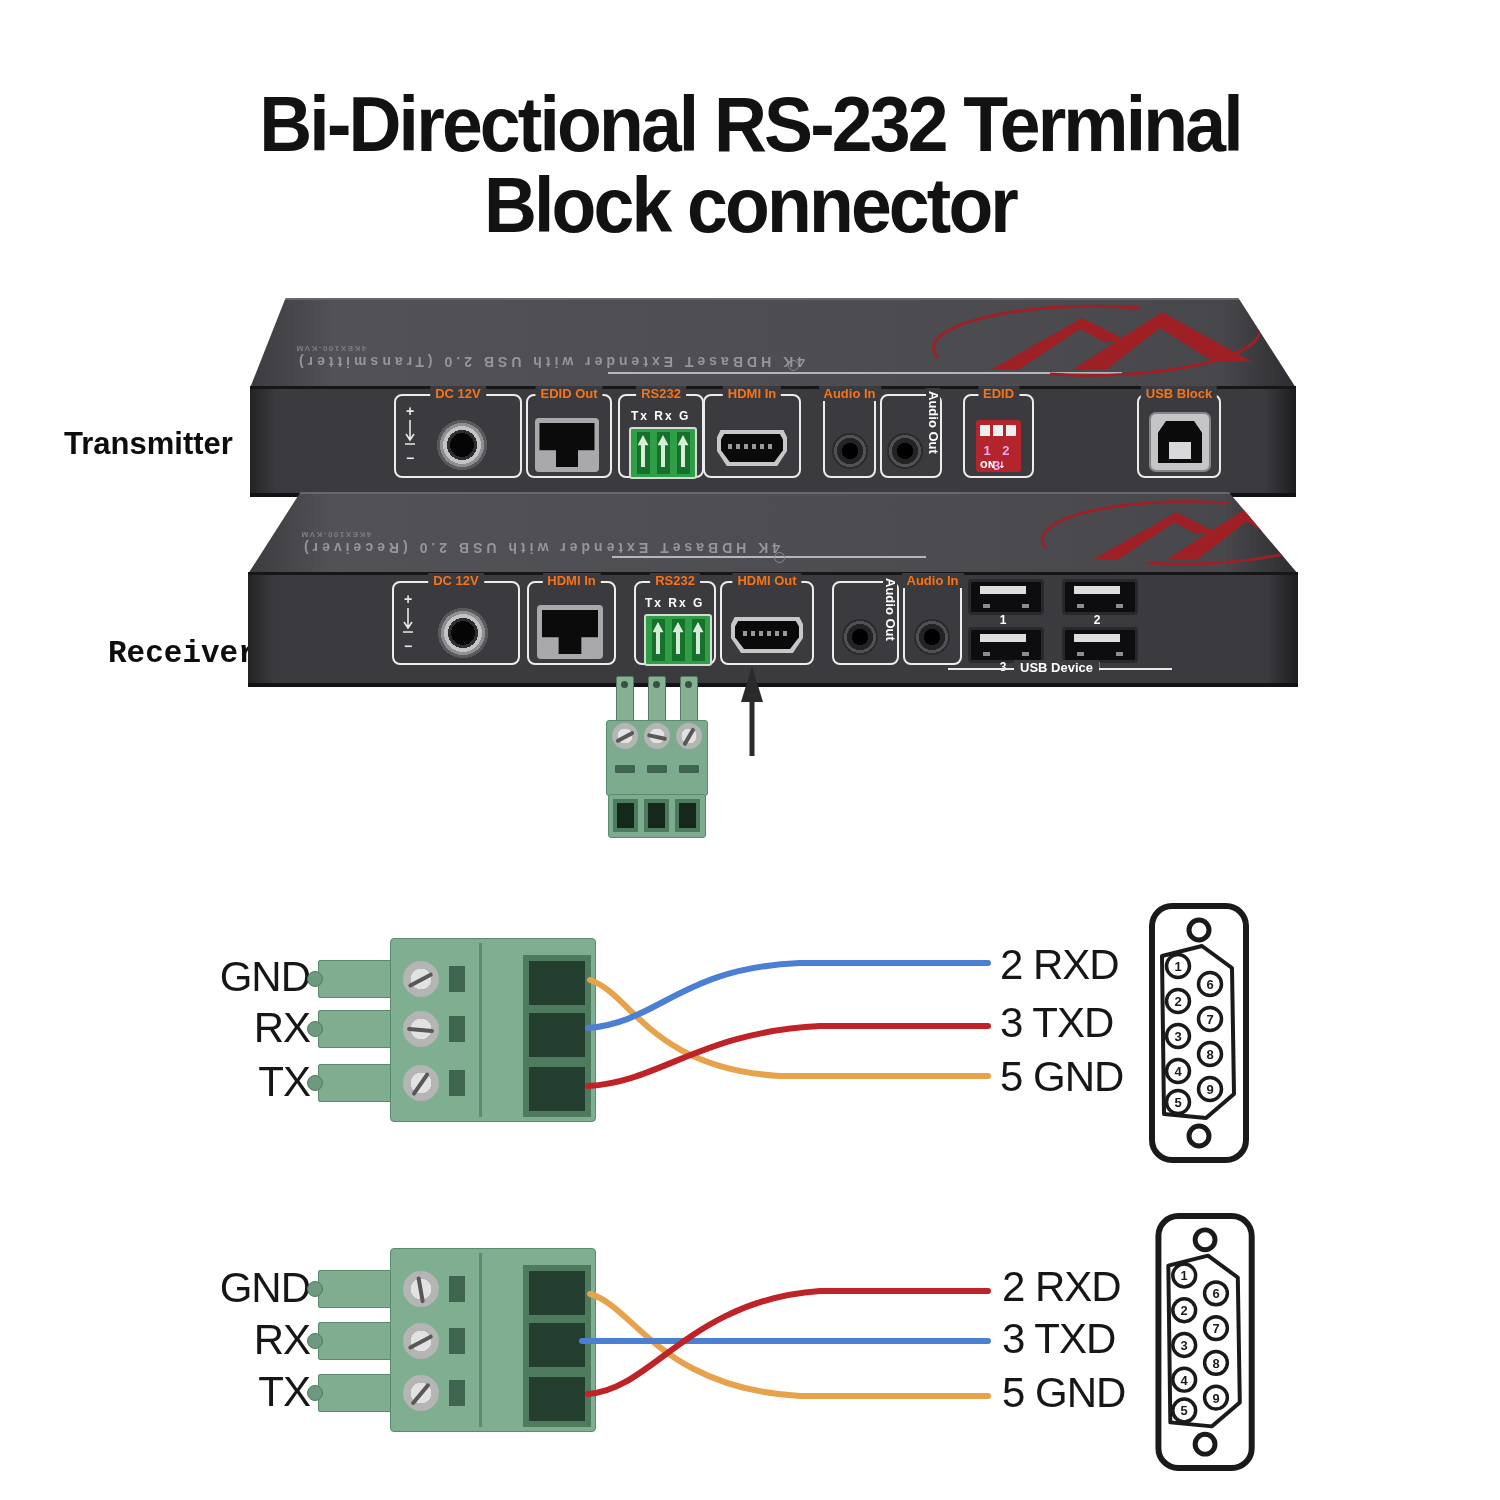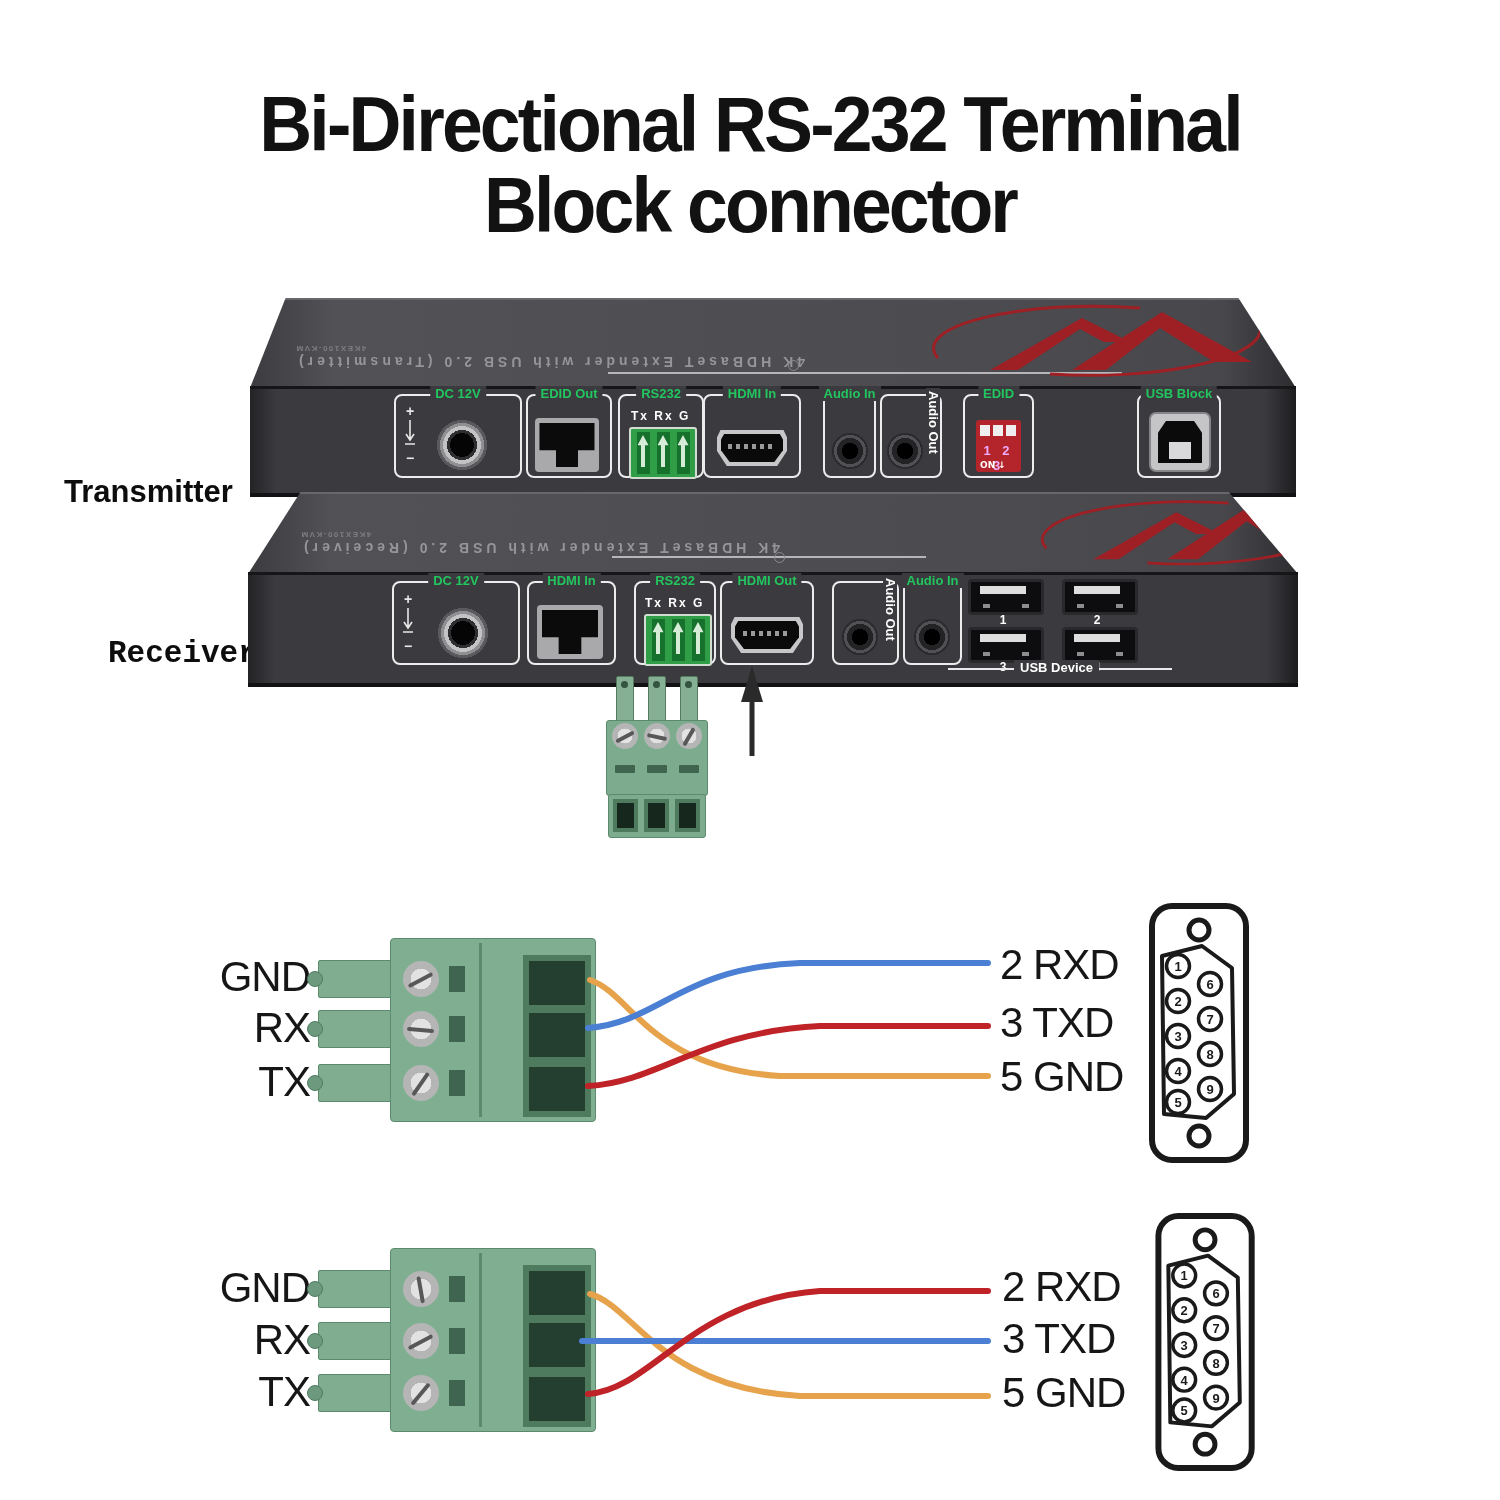--- a/index.html
+++ b/index.html
@@ -20,21 +20,21 @@
   .dev-label{position:absolute;font-size:31px;font-weight:700;color:#0d0d0d;}
   .chassis{position:absolute;transform:rotate(180deg);display:flex;flex-direction:column;align-items:flex-end;}
   .ct-main{font-size:14px;font-weight:700;color:#96969a;letter-spacing:4px;white-space:nowrap;}
   .ct-model{font-size:8px;font-weight:700;color:#7e7e83;letter-spacing:1.5px;margin-top:1px;}
   .chassis-line{position:absolute;height:2px;background:#c9c9cc;opacity:.85;}
   .power-dot{position:absolute;width:9px;height:9px;border:1.5px solid #8b8b90;border-radius:50%;}
 
   
   .pbox{position:absolute;border:2px solid #ececec;border-radius:8px;}
   .plabel{position:absolute;top:-10px;left:50%;transform:translateX(-50%);
-          background:#3b3b3f;color:#22c55e;font-size:13px;font-weight:700;
+          background:#3b3b3f;color:#f97316;font-size:13px;font-weight:700;
           padding:0 5px;white-space:nowrap;}
   .plabel-v{position:absolute;top:-8px;right:0px;background:#3b3b3f;color:#fff;
             font-size:13px;font-weight:700;writing-mode:vertical-rl;padding:3px 0;line-height:14px;}
   .polarity{position:absolute;display:flex;flex-direction:column;align-items:center;
             color:#e8e8e8;font-size:14px;font-weight:700;line-height:13px;gap:2px;}
   .dc-ring{position:absolute;border-radius:50%;
      background:radial-gradient(circle,#050505 0 12px,#2e2e31 12px 15px,#c3c3c5 15px 19px,#8f8f92 19px 22px,#5a5a5e 22px 25px,#3b3b3f 25px);}
   .rj45{position:absolute;background:#a9a9ab;border-radius:4px;}
   .rj45-in{position:absolute;left:7%;top:9%;width:86%;height:82%;background:#0b0b0c;
      clip-path:polygon(0 0,100% 0,100% 62%,70% 62%,70% 100%,30% 100%,30% 62%,0 62%);}
@@ -98,21 +98,21 @@
 </head>
 <body>
 
 <div class="page">
 
   <div class="title">
     <span>Bi-Directional RS-232 Terminal</span><br>
     <span>Block connector</span>
   </div>
 
-  <div class="dev-label" style="left:64px;top:474px;">Transmitter</div>
+  <div class="dev-label" style="left:64px;top:426px;">Transmitter</div>
 
   <div class="top-face" style="left:250px;top:298px;width:1046px;height:88px;clip-path:polygon(3.4% 0,94.5% 0,100% 100%,0 100%);">
     <div class="chassis" style="left:45px;top:44px;width:740px;">
       <div class="ct-main">4K HDBaseT Extender with USB 2.0 (Transmitter)</div>
       <div class="ct-model">4KEX100-KVM</div>
     </div>
     <div class="chassis-line" style="left:358px;top:72px;width:514px;"></div>
     <div class="power-dot" style="left:538px;top:60px;"></div>
     <svg style="position:absolute;left:680px;top:0;width:330px;height:82px;" viewBox="0 0 330 82">
       <path d="M8 58 A 160 42 0 0 1 210 8" fill="none" stroke="#9e2025" stroke-width="3"></path>

